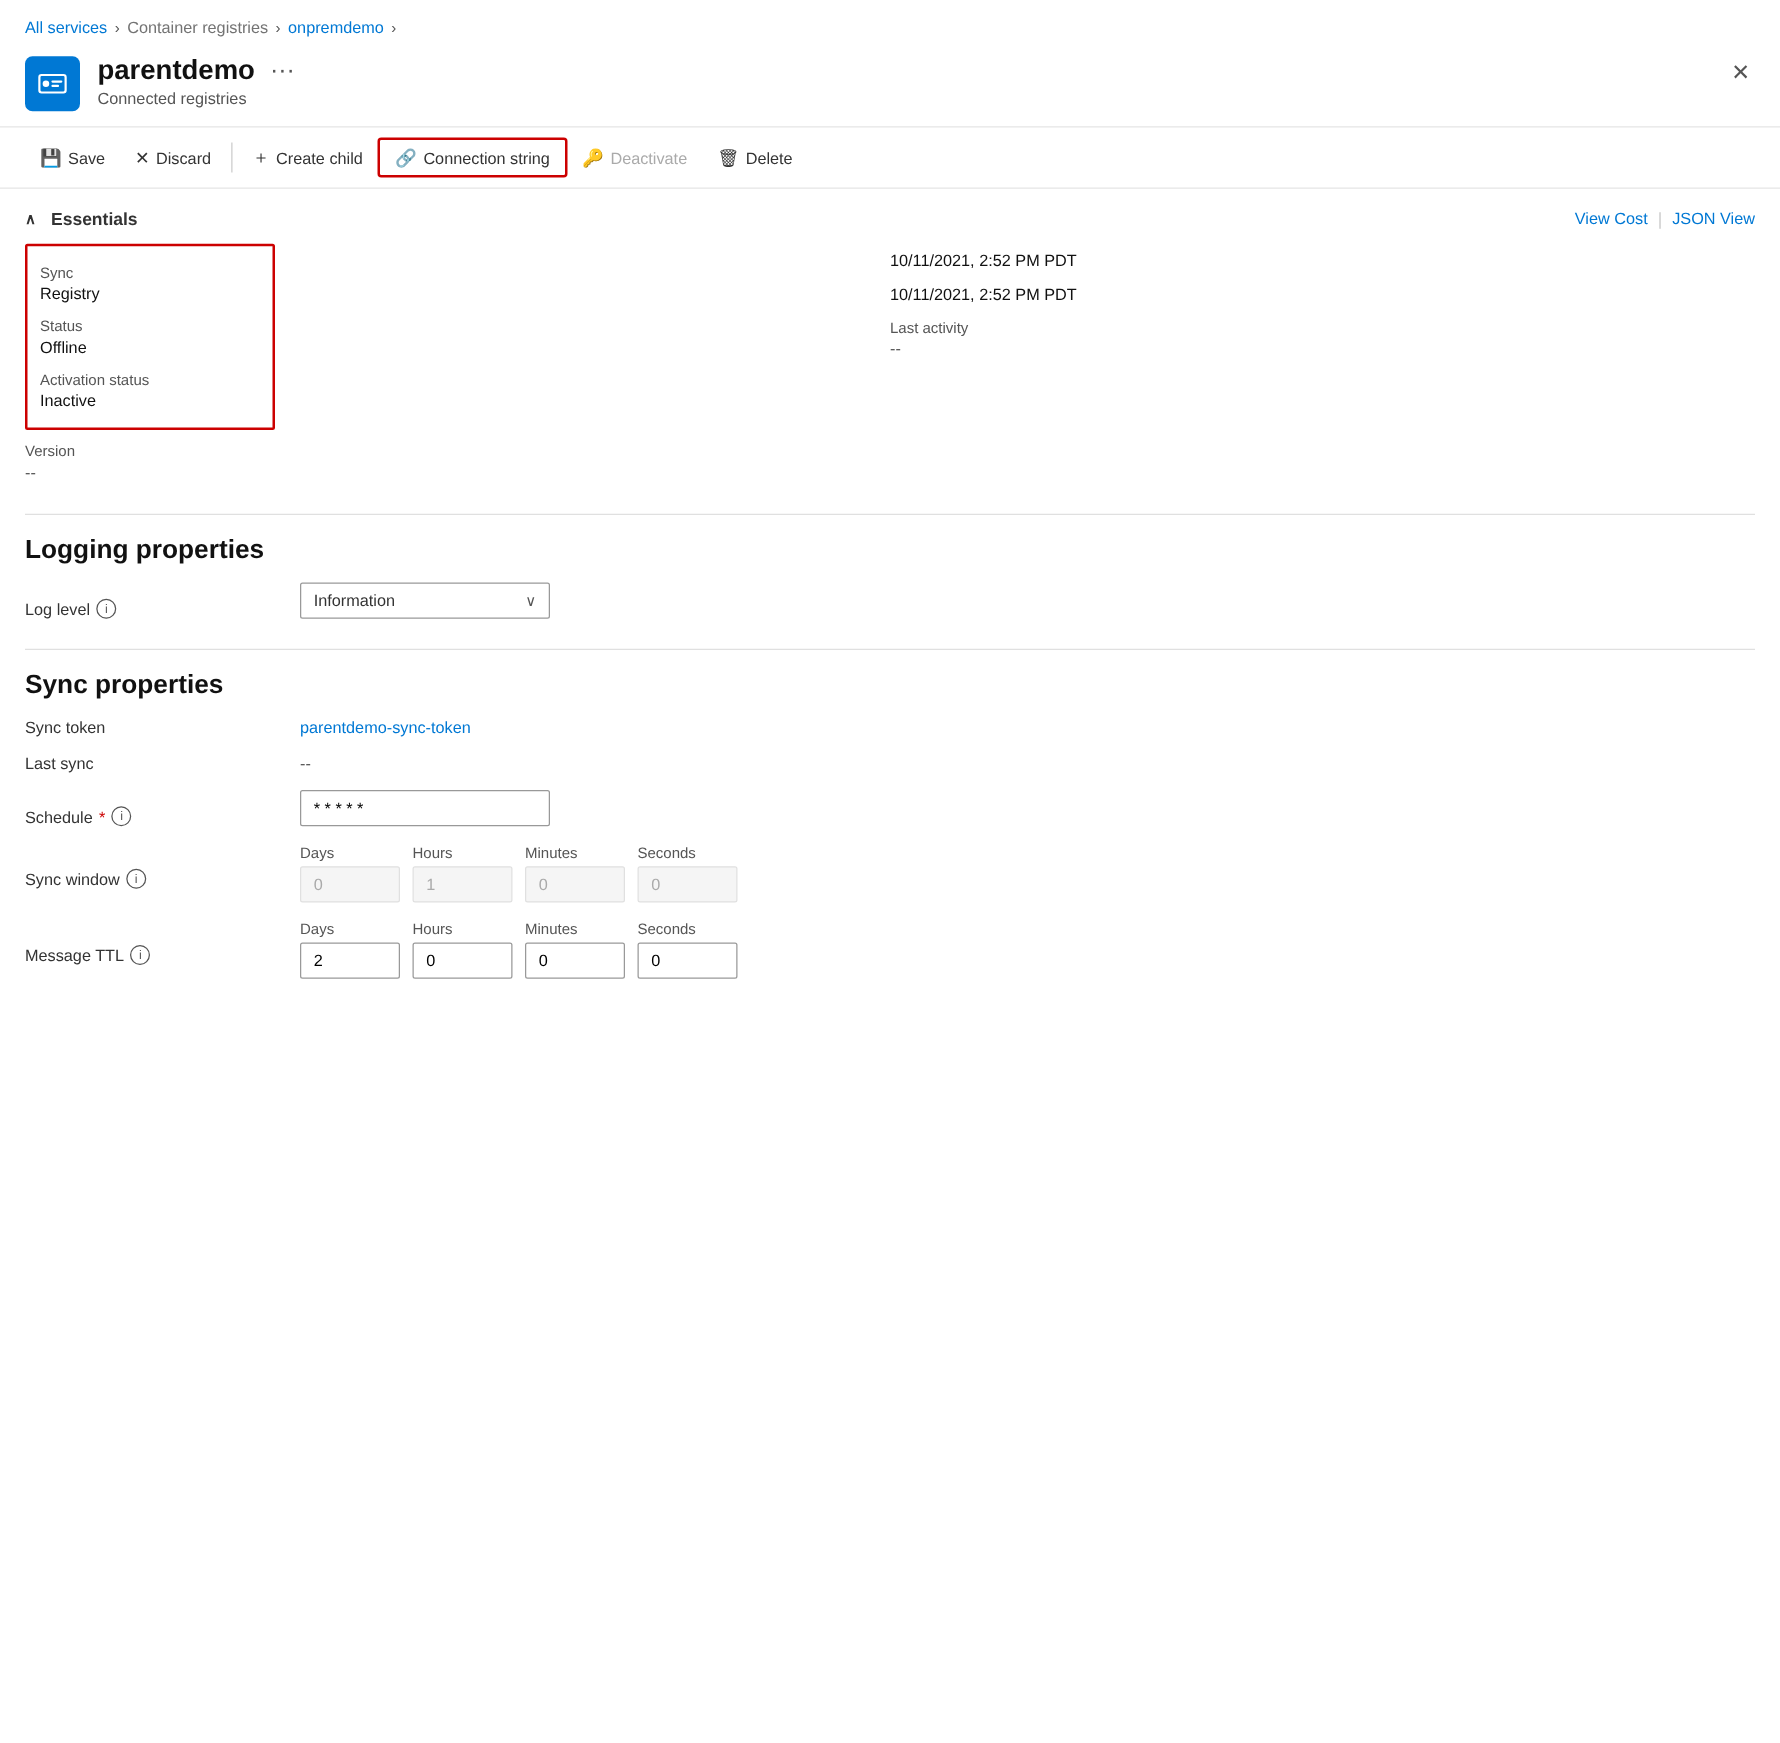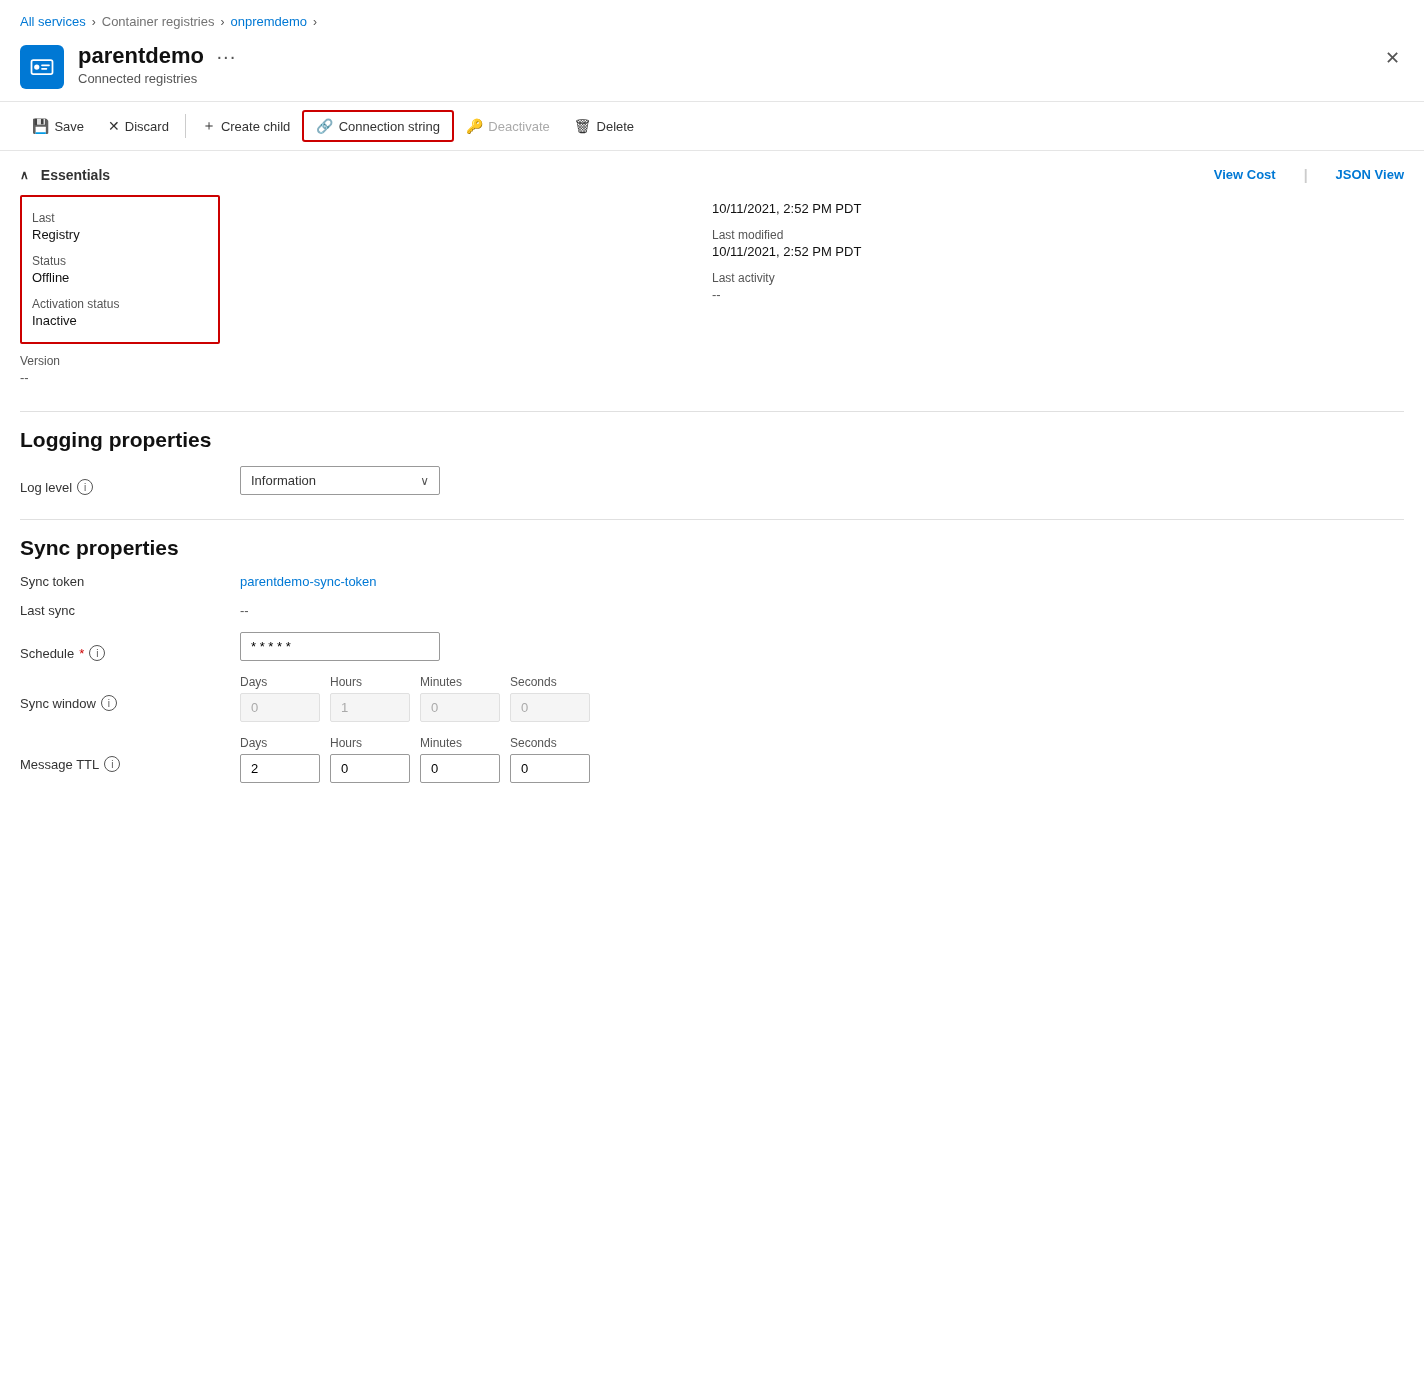--- a/index.html
+++ b/index.html
@@ -20,21 +20,21 @@
     .toolbar-btn.active-border { border: 2px solid #c00; border-radius: 3px; }
     .toolbar-btn .btn-icon { font-size: 14px; }
     .toolbar-btn.disabled { color: #aaa; cursor: default; }
     .toolbar-divider { width: 1px; height: 24px; background: #ccc; margin: 0 4px; }
 
     .content { padding: 16px 20px; }
 
     .essentials-section { margin-bottom: 20px; }
     .essentials-header { display: flex; align-items: center; justify-content: space-between; margin-bottom: 12px; }
     .essentials-title { font-size: 14px; font-weight: 600; display: flex; align-items: center; gap: 6px; }
-    .essentials-actions { display: flex; gap: 28px; font-weight: bold; }
+    .essentials-actions { display: flex; gap: 8px; }
     .essentials-actions a { font-size: 13px; color: #0078d4; cursor: pointer; text-decoration: none; }
     .essentials-actions-sep { color: #ccc; }
 
     .essentials-grid { display: grid; grid-template-columns: 1fr 1fr; gap: 0; }
 
     .essentials-field-box { border: 2px solid #c00; border-radius: 2px; padding: 8px 10px; margin-bottom: 4px; display: inline-block; min-width: 200px; }
     .essentials-field { padding: 6px 0; }
     .field-label { font-size: 12px; color: #555; margin-bottom: 2px; }
     .field-value { font-size: 13px; color: #111; font-weight: 500; }
     .field-value.dash { color: #555; }
@@ -142,21 +142,21 @@
         <span class="essentials-actions-sep">|</span>
         <a>JSON View</a>
       </div>
     </div>
 
     <div class="essentials-grid">
 
       <div>
         <div class="essentials-field-box">
           <div class="essentials-field">
-            <div class="field-label">Last</div>
+            <div class="field-label">Sync</div>
             <div class="field-value">Registry</div>
           </div>
           <div class="essentials-field">
             <div class="field-label">Status</div>
             <div class="field-value">Offline</div>
           </div>
           <div class="essentials-field">
             <div class="field-label">Activation status</div>
             <div class="field-value">Inactive</div>
           </div>
@@ -165,21 +165,20 @@
           <div class="field-label">Version</div>
           <div class="field-value dash">--</div>
         </div>
       </div>
 
       <div>
         <div class="essentials-field" style="padding: 6px 0;">
           <div class="field-value">10/11/2021, 2:52 PM PDT</div>
         </div>
         <div class="essentials-field" style="padding: 6px 0;">
-          <div class="field-label">Last modified</div>
           <div class="field-value">10/11/2021, 2:52 PM PDT</div>
         </div>
         <div class="essentials-field" style="padding: 6px 0;">
           <div class="field-label">Last activity</div>
           <div class="field-value dash">--</div>
         </div>
       </div>
     </div>
   </div>
 

